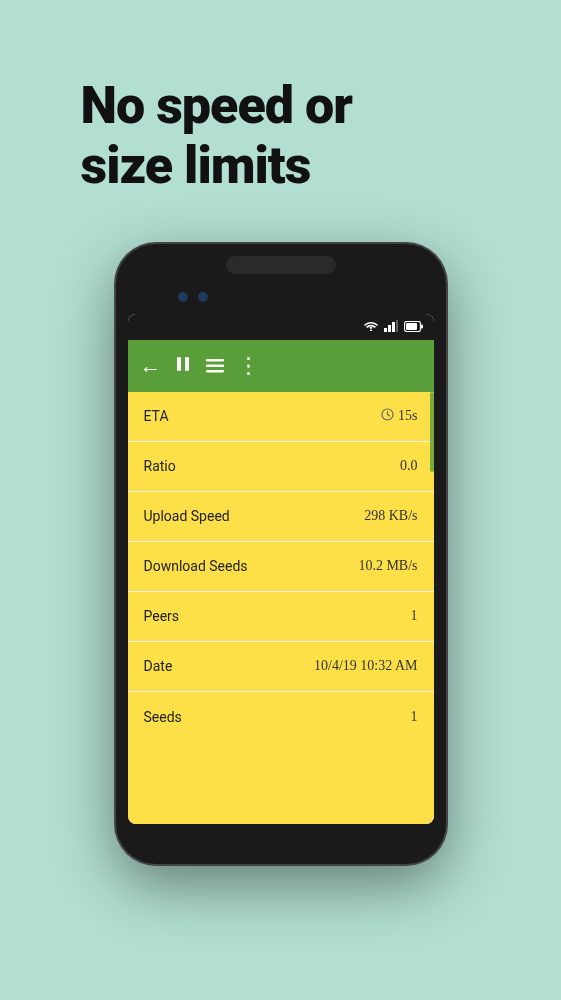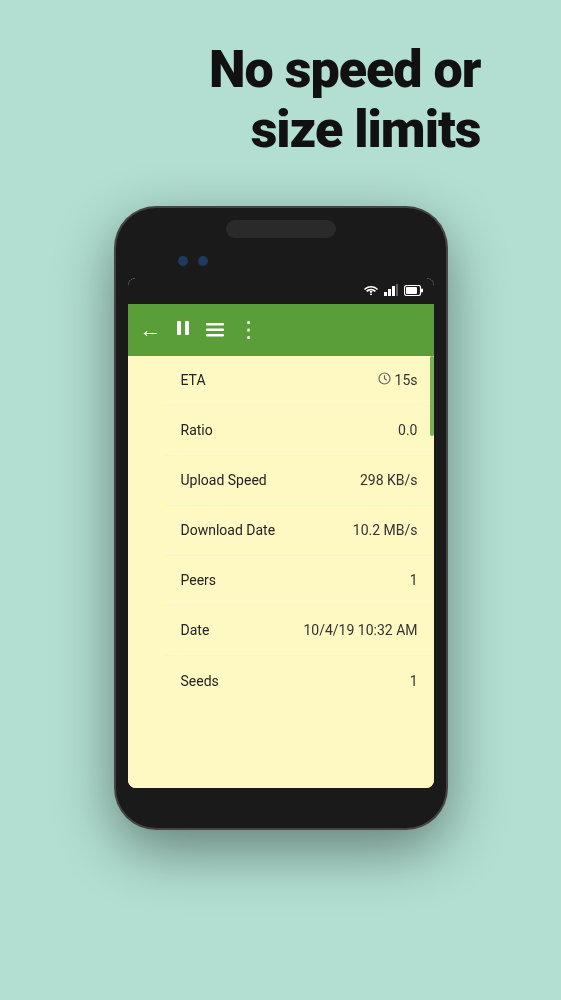--- a/index.html
+++ b/index.html
@@ -9,22 +9,22 @@
       height: 1000px;
       background-color: #b2dfd2;
       font-family: 'Roboto', Arial, sans-serif;
       overflow: hidden;
       display: flex;
       flex-direction: column;
       align-items: center;
     }
 
     .headline {
-      margin-top: 40px;
-      text-align: right;
+      margin-top: 76px;
+      text-align: left;
       font-size: 52px;
       font-weight: 900;
       color: #111111;
       line-height: 1.15;
       letter-spacing: -1px;
       width: 400px;
     }
 
     .phone-wrapper {
       margin-top: 48px;
@@ -139,23 +139,22 @@
 
     .toolbar-icon {
       color: white;
       font-size: 20px;
       cursor: pointer;
     }
 
     
     .info-list {
       flex: 1;
-      background: #fef9c3;
+      background: #fde047;
       overflow: hidden;
-      padding-left: 37px;
     }
 
     .info-row {
       display: flex;
       justify-content: space-between;
       align-items: center;
       padding: 0 16px;
       height: 50px;
       border-bottom: 1px solid #f0f0f0;
     }
@@ -169,20 +168,21 @@
       font-size: 14px;
       color: #222;
     }
 
     .info-value {
       font-size: 14px;
       color: #333;
       display: flex;
       align-items: center;
       gap: 4px;
+      font-family: Liberation Serif, serif;
     }
 
     
     .scroll-indicator {
       position: absolute;
       right: 12px;
       top: 70px;
       width: 4px;
       bottom: 40px;
       z-index: 5;
@@ -281,21 +281,21 @@
             <span>0.0</span>
           </span>
         </div>
         <div class="info-row">
           <span class="info-label">Upload Speed</span>
           <span class="info-value">
             <span>298 KB/s</span>
           </span>
         </div>
         <div class="info-row">
-          <span class="info-label">Download Date</span>
+          <span class="info-label">Download Seeds</span>
           <span class="info-value">
             <span>10.2 MB/s</span>
           </span>
         </div>
         <div class="info-row">
           <span class="info-label">Peers</span>
           <span class="info-value">
             <span>1</span>
           </span>
         </div>

